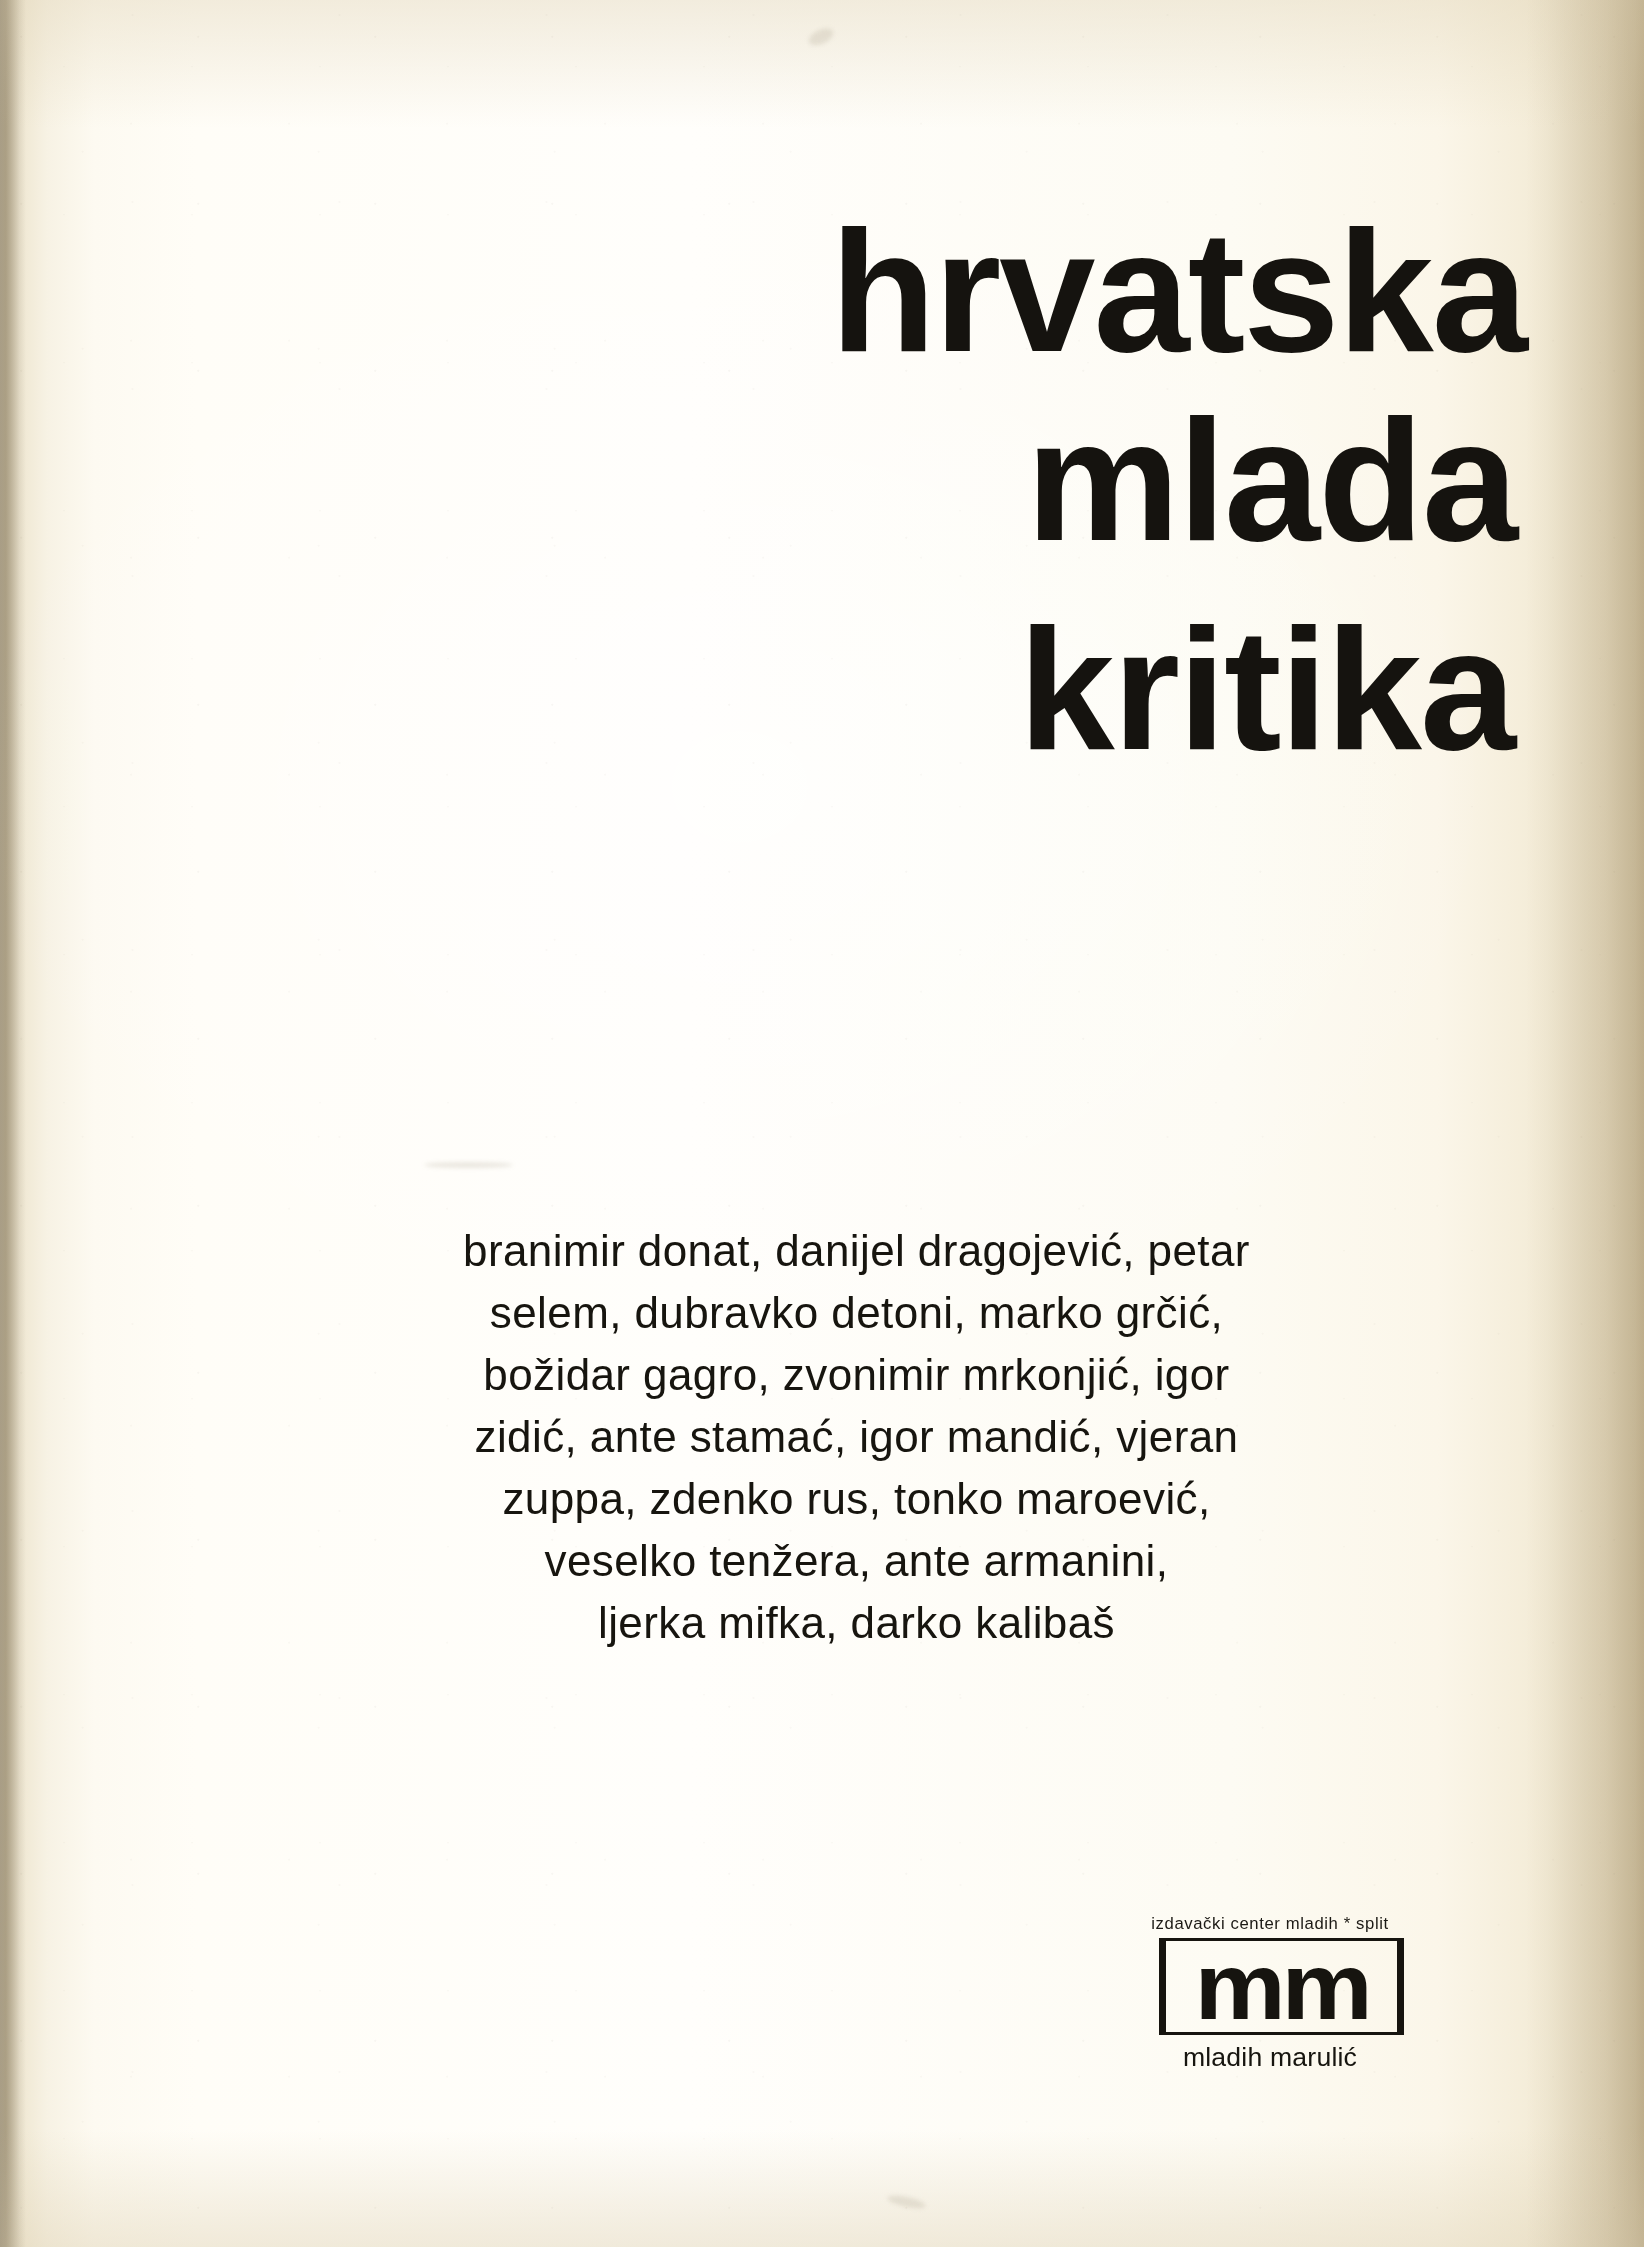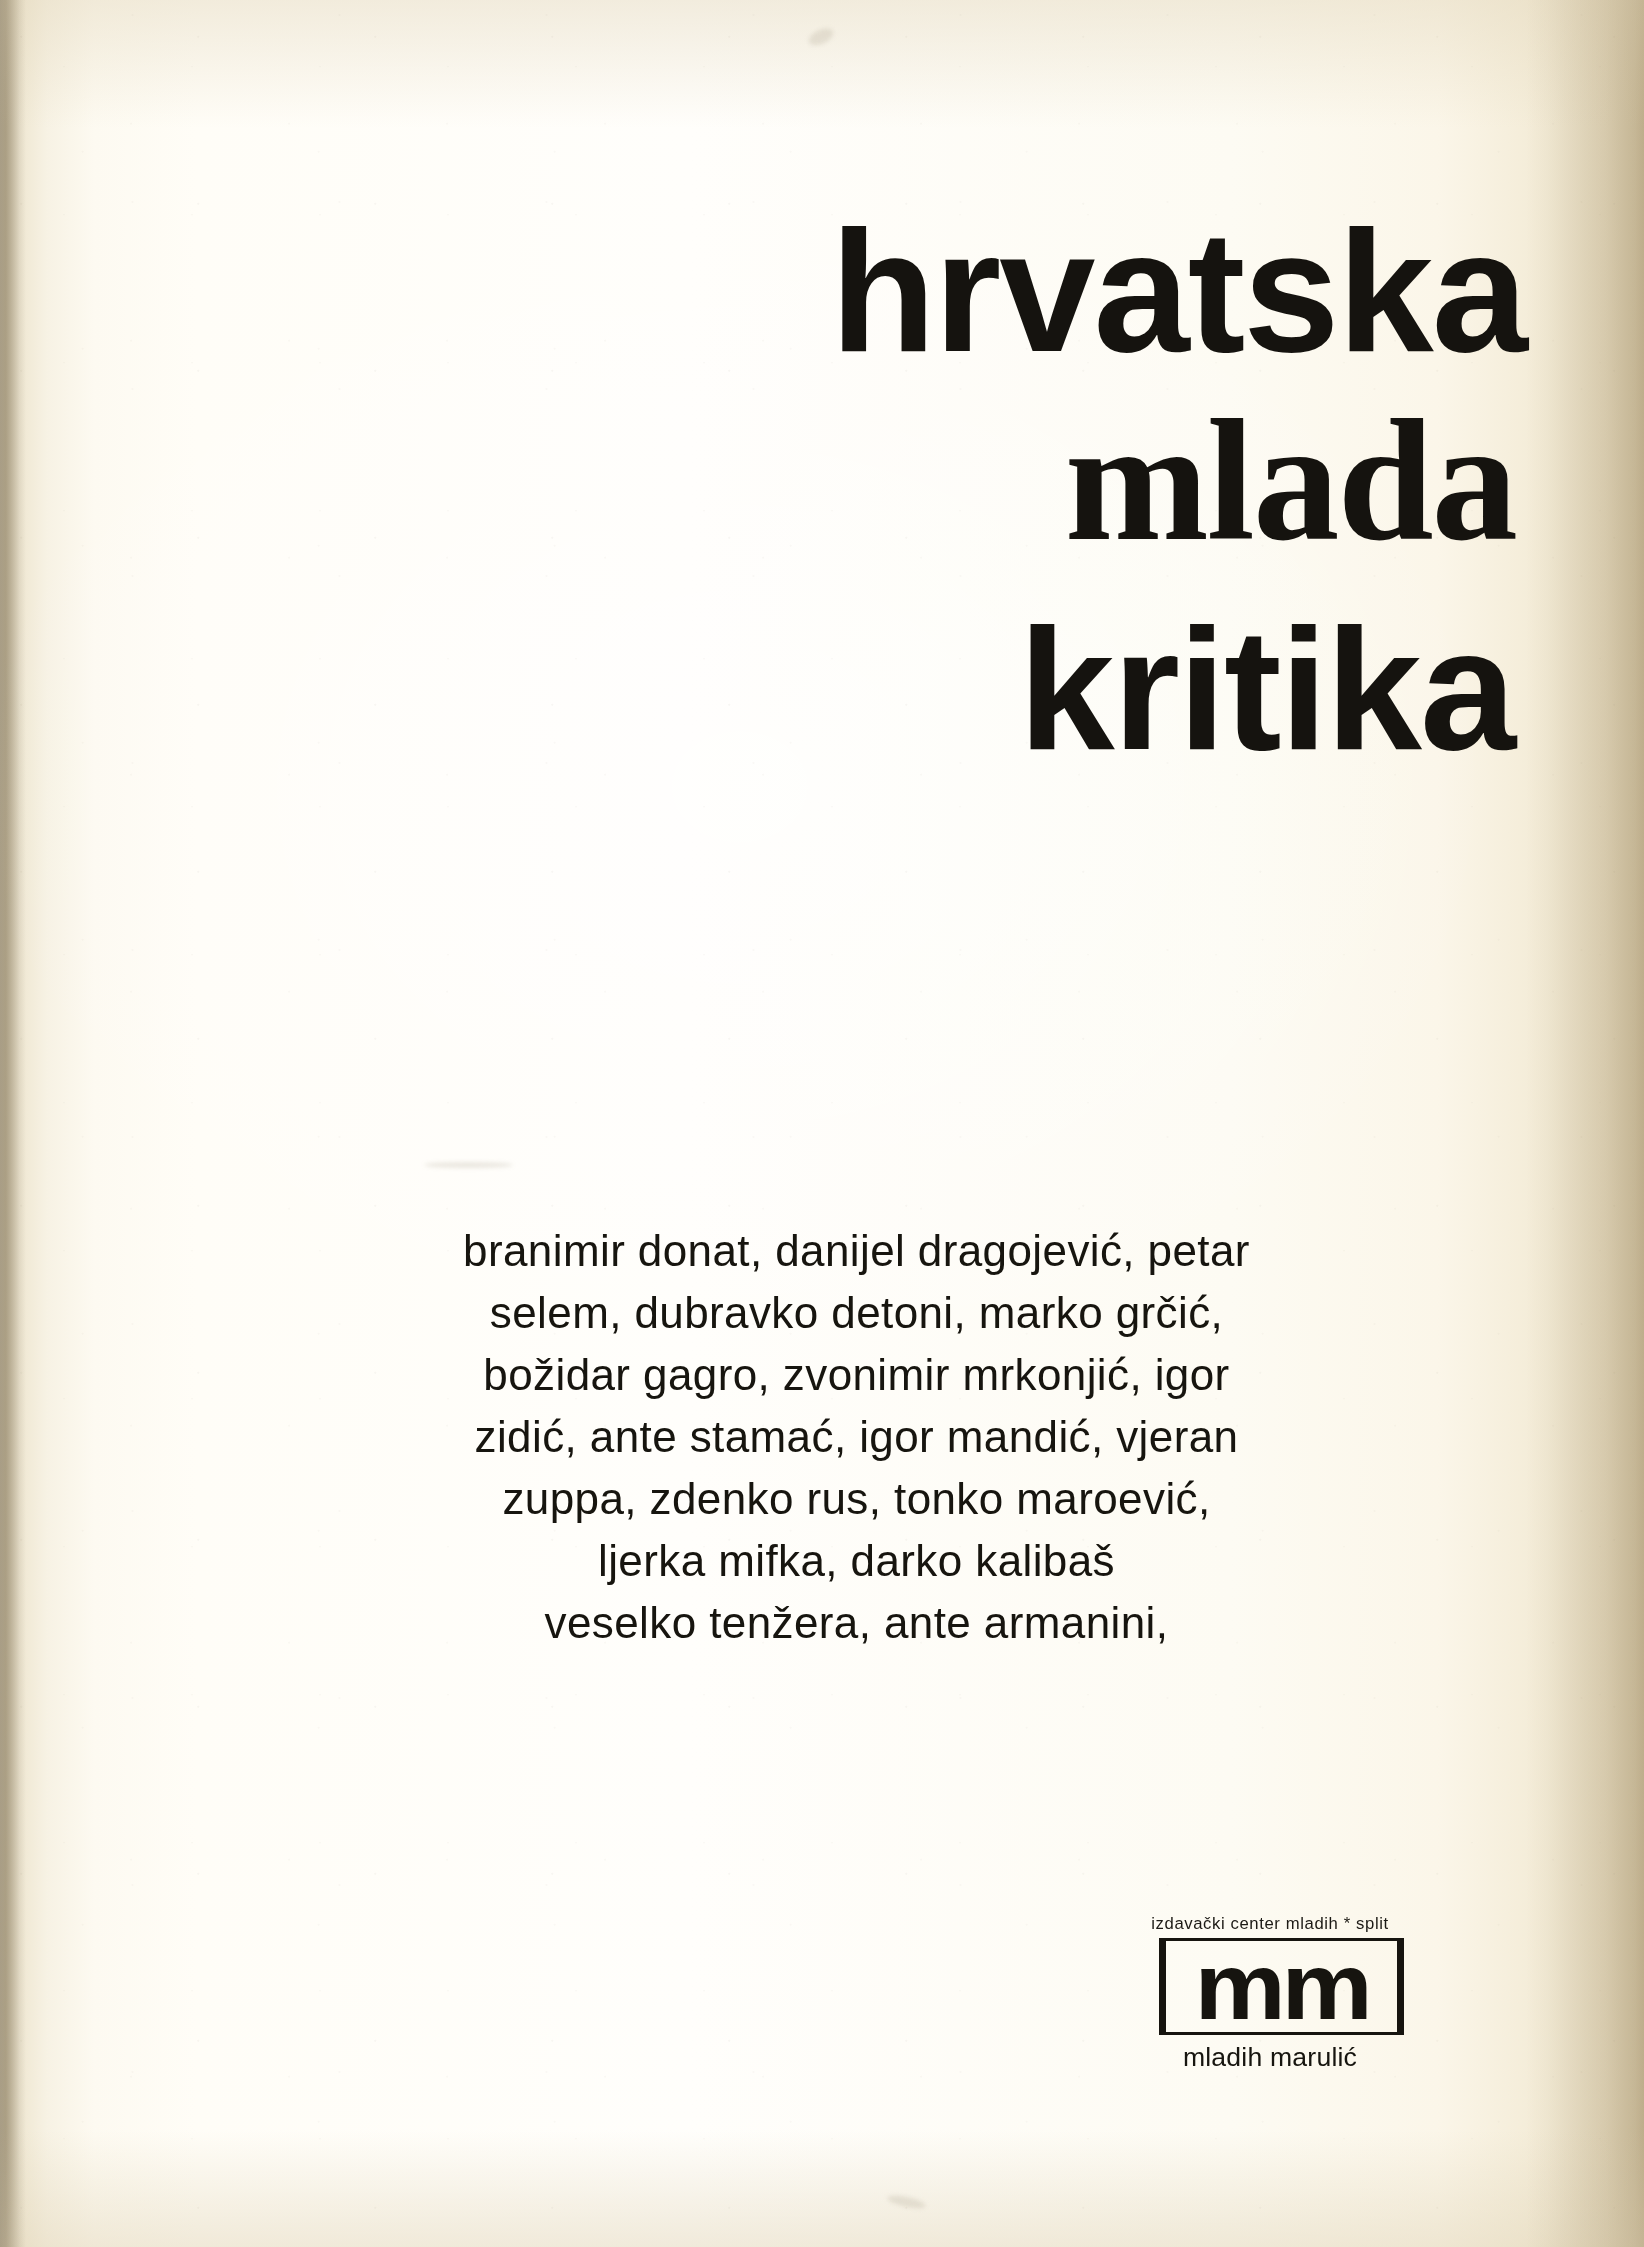--- a/index.html
+++ b/index.html
@@ -83,21 +83,21 @@
   .title-line {
     font-family: "Liberation Sans", sans-serif;
     font-weight: 700;
     font-size: 173px;
     line-height: 189px;
     letter-spacing: -2px;
     color: #15130f;
     white-space: nowrap;
   }
   .title-line.l1 { padding-right: 0px; }
-  .title-line.l2 { padding-right: 9.9px; font-family: Liberation Serif, serif; }
+  .title-line.l2 { padding-right: 9.9px; }
   .title-line.l3 { padding-right: 11.8px; margin-top: 20px; }
 
   
   .contributors {
     position: absolute;
     left: 296px;
     right: 227px;
     top: 1220px;
     text-align: center;
     font-size: 44px;
@@ -195,22 +195,22 @@
     <div class="title-line l2">mlada</div>
     <div class="title-line l3">kritika</div>
   </div>
 
   <div class="contributors">
     <div class="contrib-line ln1">branimir donat, danijel dragojević, petar</div>
     <div class="contrib-line ln2">selem, dubravko detoni, marko grčić,</div>
     <div class="contrib-line ln3">božidar gagro, zvonimir mrkonjić, igor</div>
     <div class="contrib-line ln4">zidić, ante stamać, igor mandić, vjeran</div>
     <div class="contrib-line ln5">zuppa, zdenko rus, tonko maroević,</div>
+    <div class="contrib-line ln6">veselko tenžera, ante armanini,</div>
     <div class="contrib-line ln7">ljerka mifka, darko kalibaš</div>
-    <div class="contrib-line ln6">veselko tenžera, ante armanini,</div>
   </div>
 
   <div class="logo">
     <div class="logo-top">izdavački center mladih * split</div>
     <div class="logo-mark">
       <div class="logo-bar-left"></div>
       <div class="logo-bar-right"></div>
       <div class="mm">mm</div>
     </div>
     <div class="logo-bottom">mladih marulić</div>

